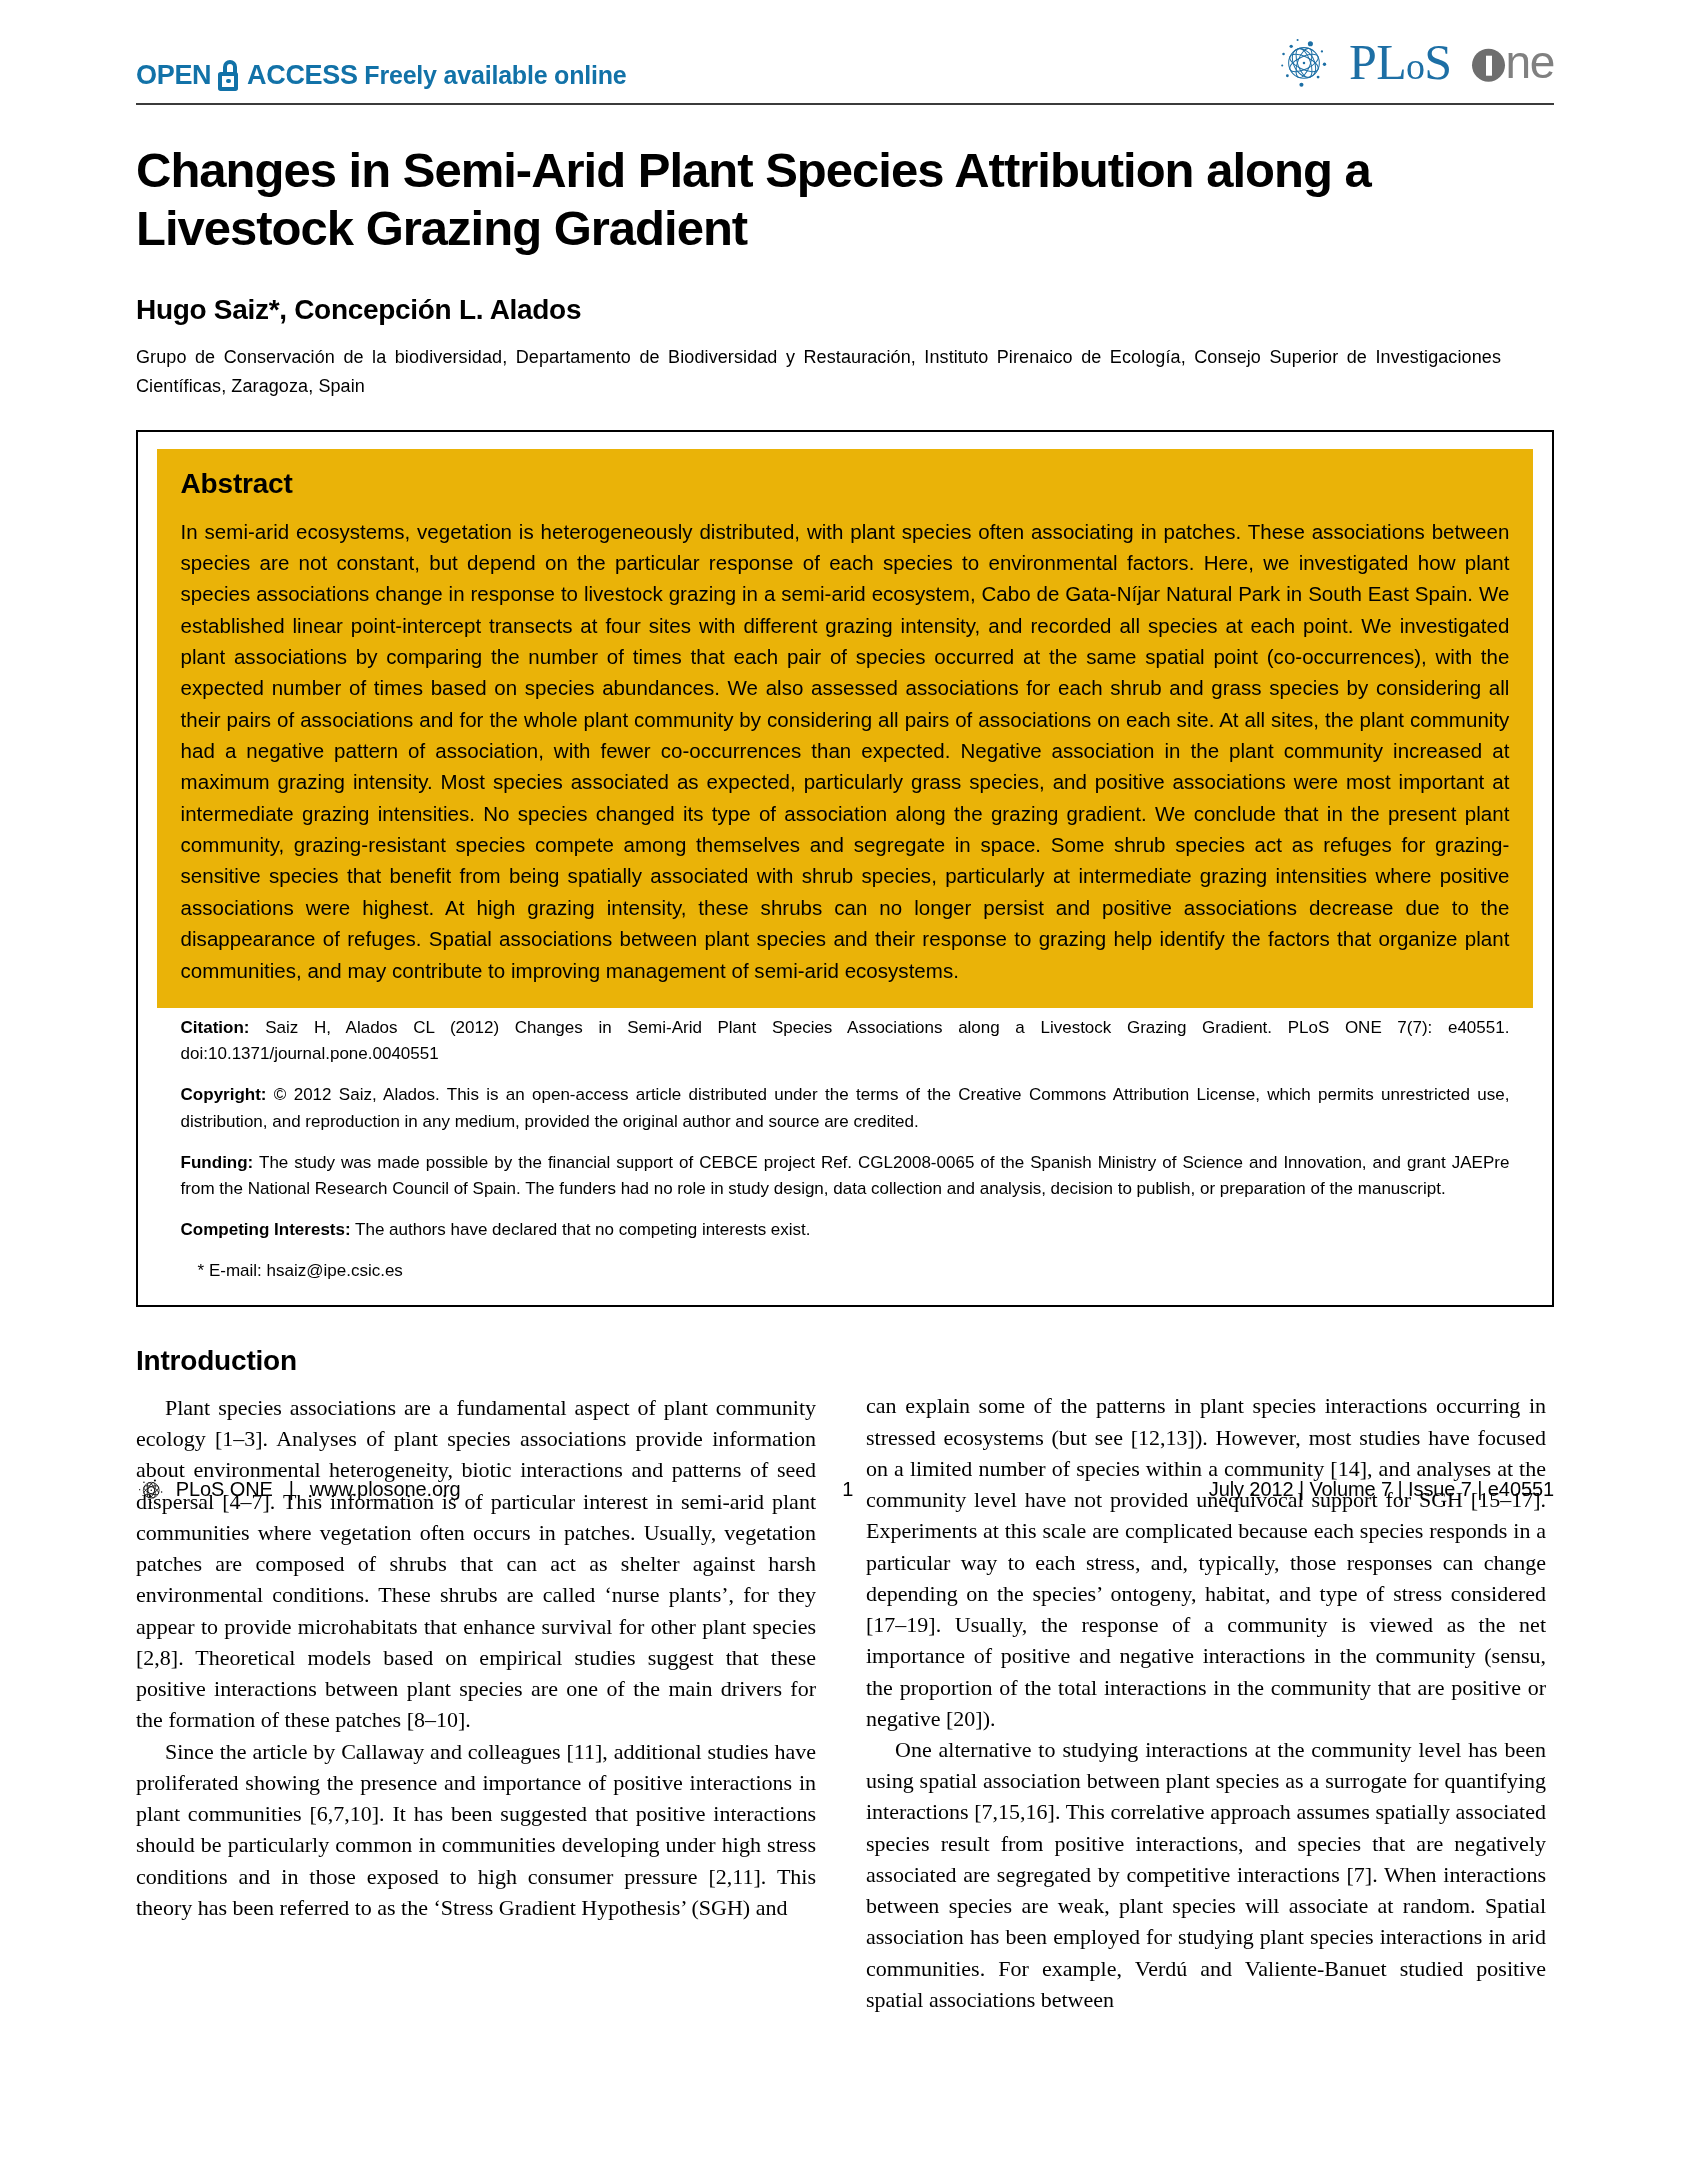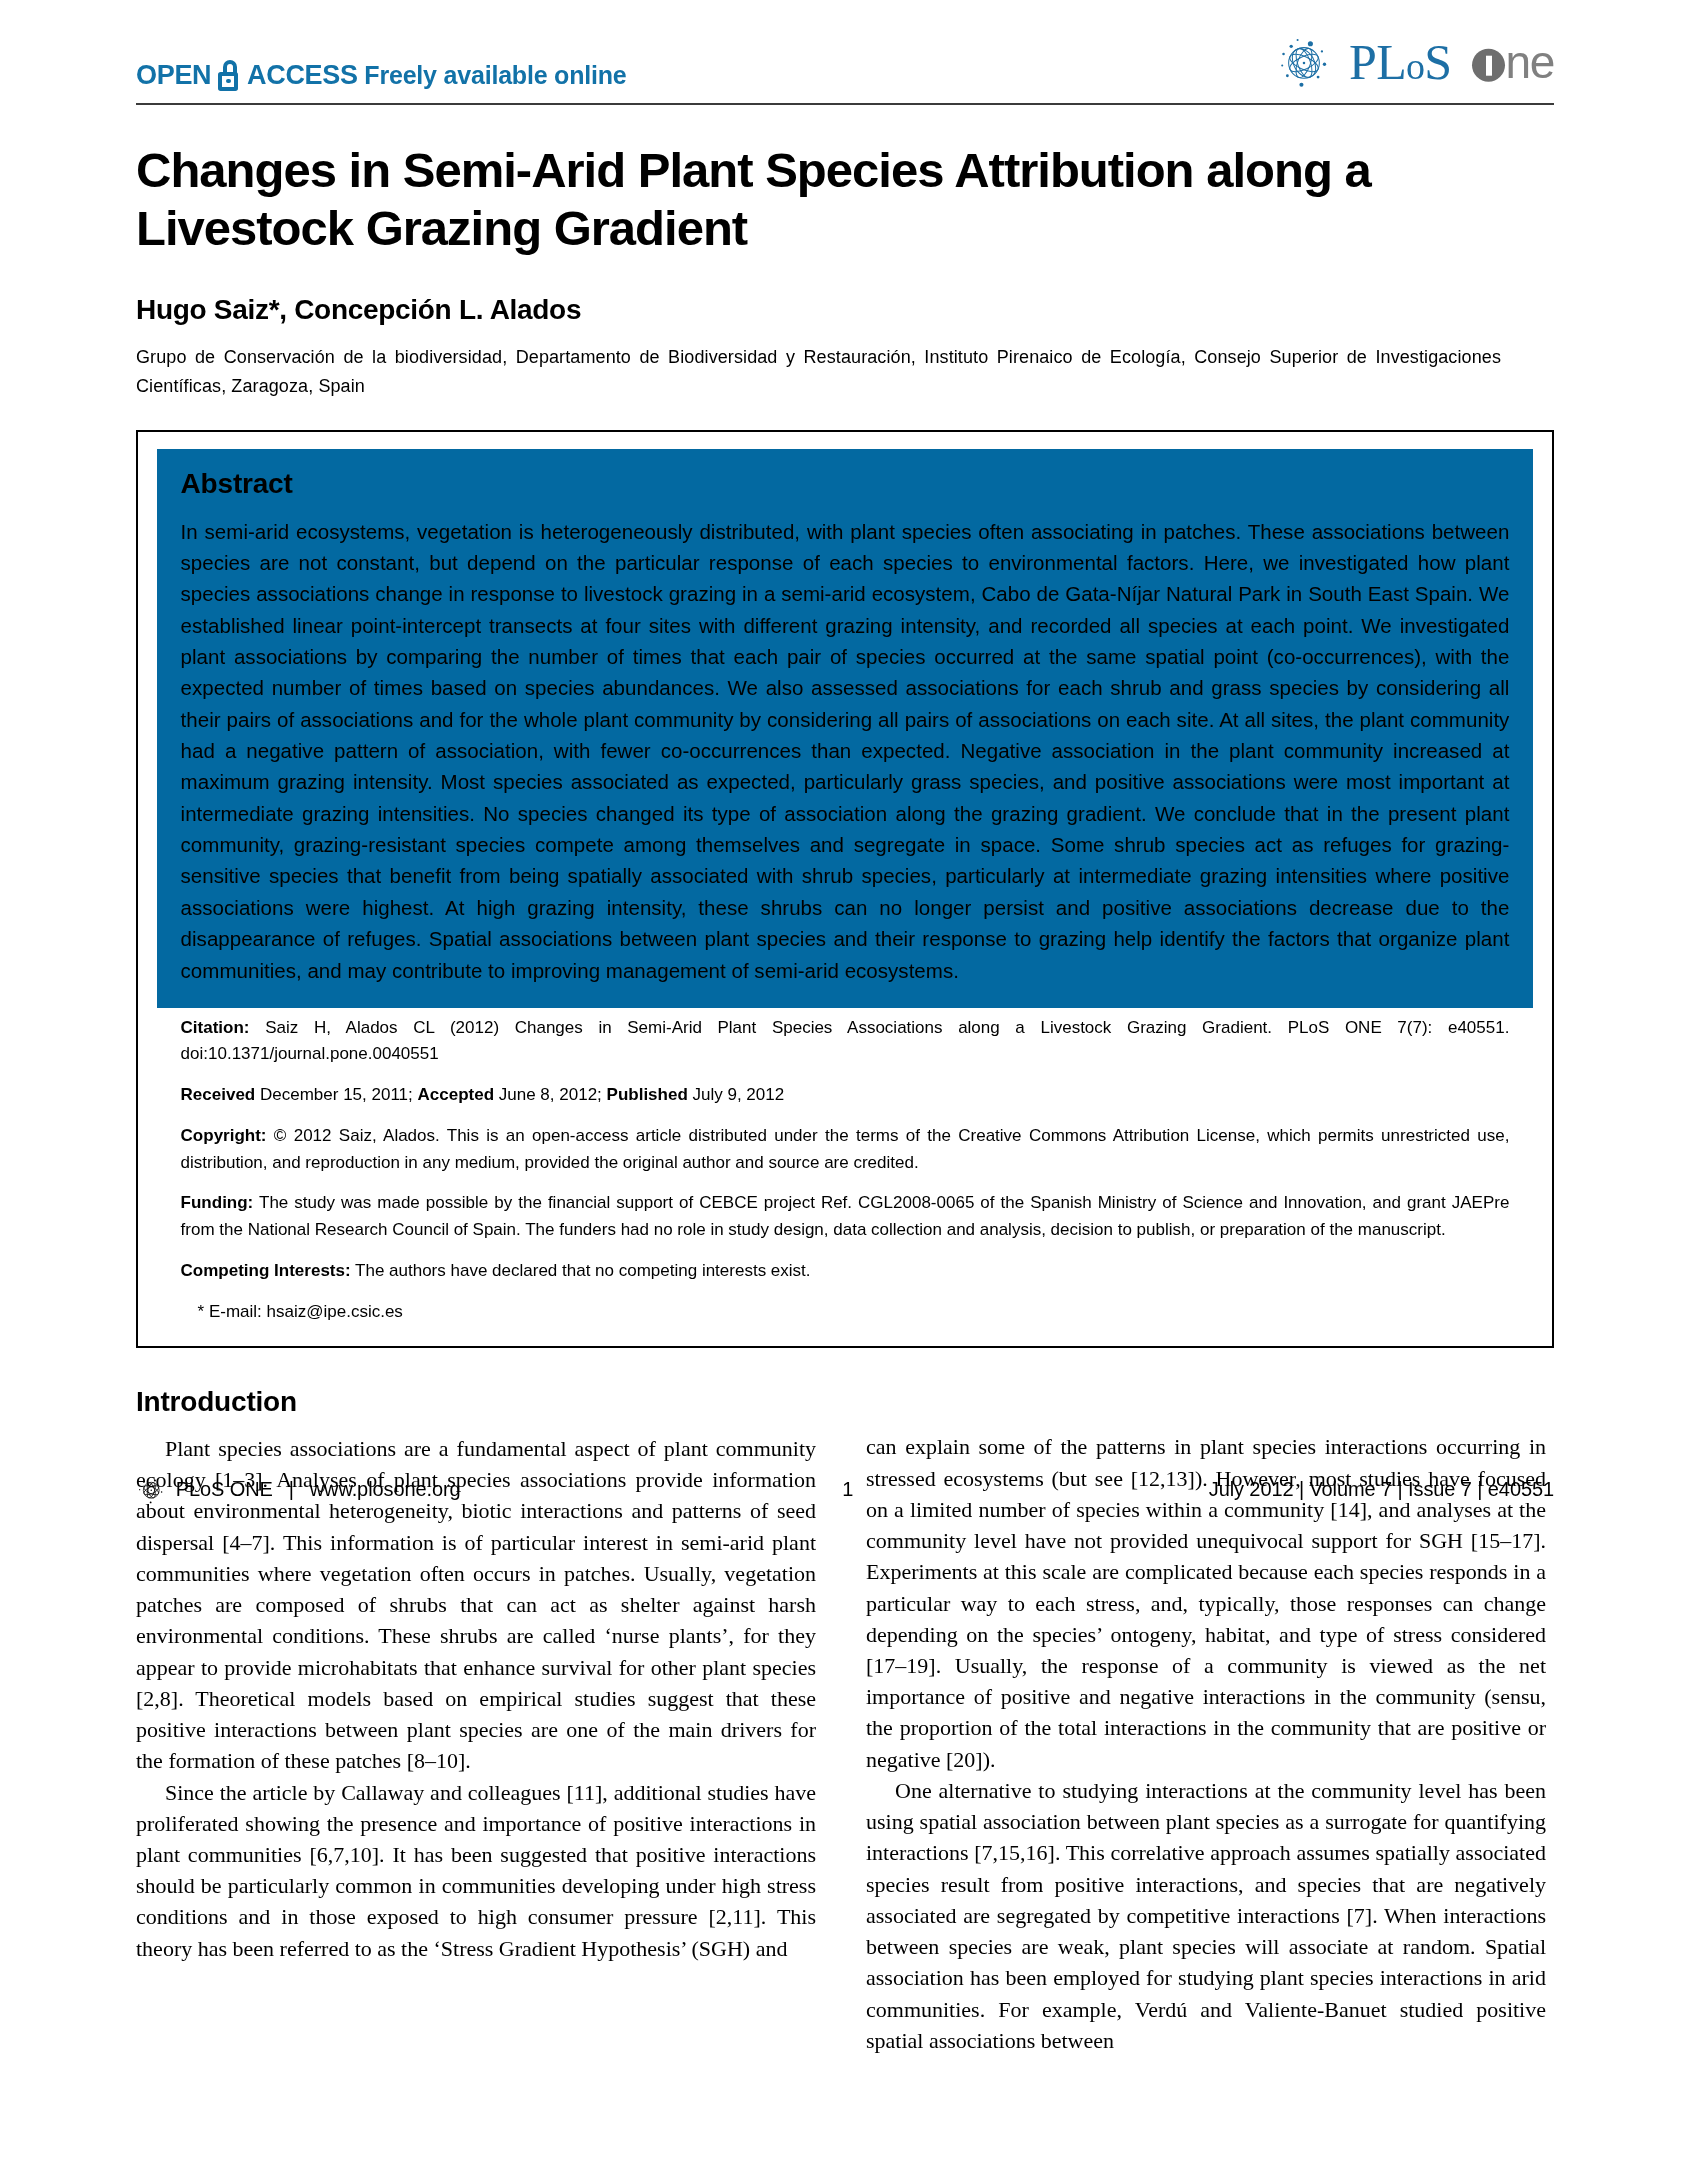--- a/index.html
+++ b/index.html
@@ -152,21 +152,21 @@
   }
 
   
   .metabox {
     border: 2px solid #000000;
     margin-top: 29px;
     padding: 17px 18.6px 18.6px 18.6px;
     box-sizing: border-box;
   }
   .abstract {
-    background: #0369a1;
+    background: #eab308;
     padding: 18.6px 24px 22.5px 24px;
   }
   .abstract h2 {
     font-size: 28px;
     font-weight: 700;
     margin: 0 0 16px 0;
     letter-spacing: -0.2px;
   }
   .abstract p {
     font-size: 20.5px;
@@ -289,28 +289,20 @@
     </div>
 
     <div class="meta">
 
       <p>
         <b>Citation:</b>
         <span>Saiz H, Alados CL (2012) Changes in Semi-Arid Plant Species Associations along a Livestock Grazing Gradient. PLoS ONE 7(7): e40551. doi:10.1371/journal.pone.0040551</span>
       </p>
 
 
-      <p>
-        <b>Received</b>
-        <span>December 15, 2011;</span>
-        <b>Accepted</b>
-        <span>June 8, 2012;</span>
-        <b>Published</b>
-        <span>July 9, 2012</span>
-      </p>
 
       <p>
         <b>Copyright:</b>
         <span>© 2012 Saiz, Alados. This is an open-access article distributed under the terms of the Creative Commons Attribution License, which permits unrestricted use, distribution, and reproduction in any medium, provided the original author and source are credited.</span>
       </p>
 
       <p>
         <b>Funding:</b>
         <span>The study was made possible by the financial support of CEBCE project Ref. CGL2008-0065 of the Spanish Ministry of Science and Innovation, and grant JAEPre from the National Research Council of Spain. The funders had no role in study design, data collection and analysis, decision to publish, or preparation of the manuscript.</span>
       </p>

